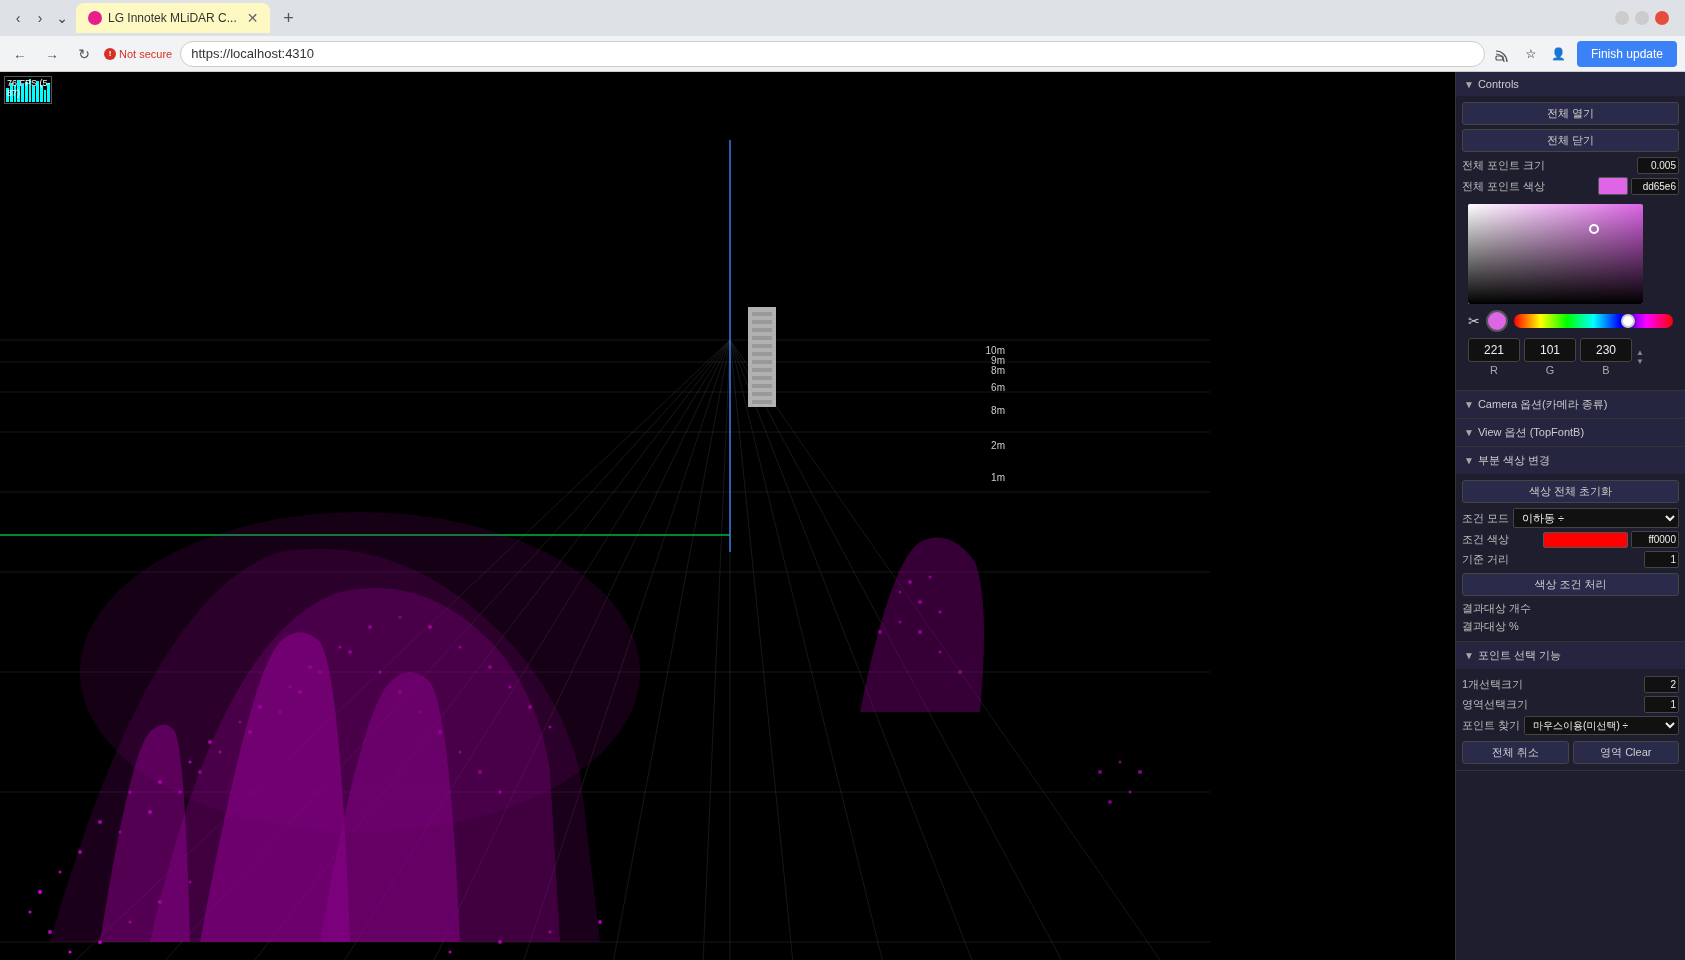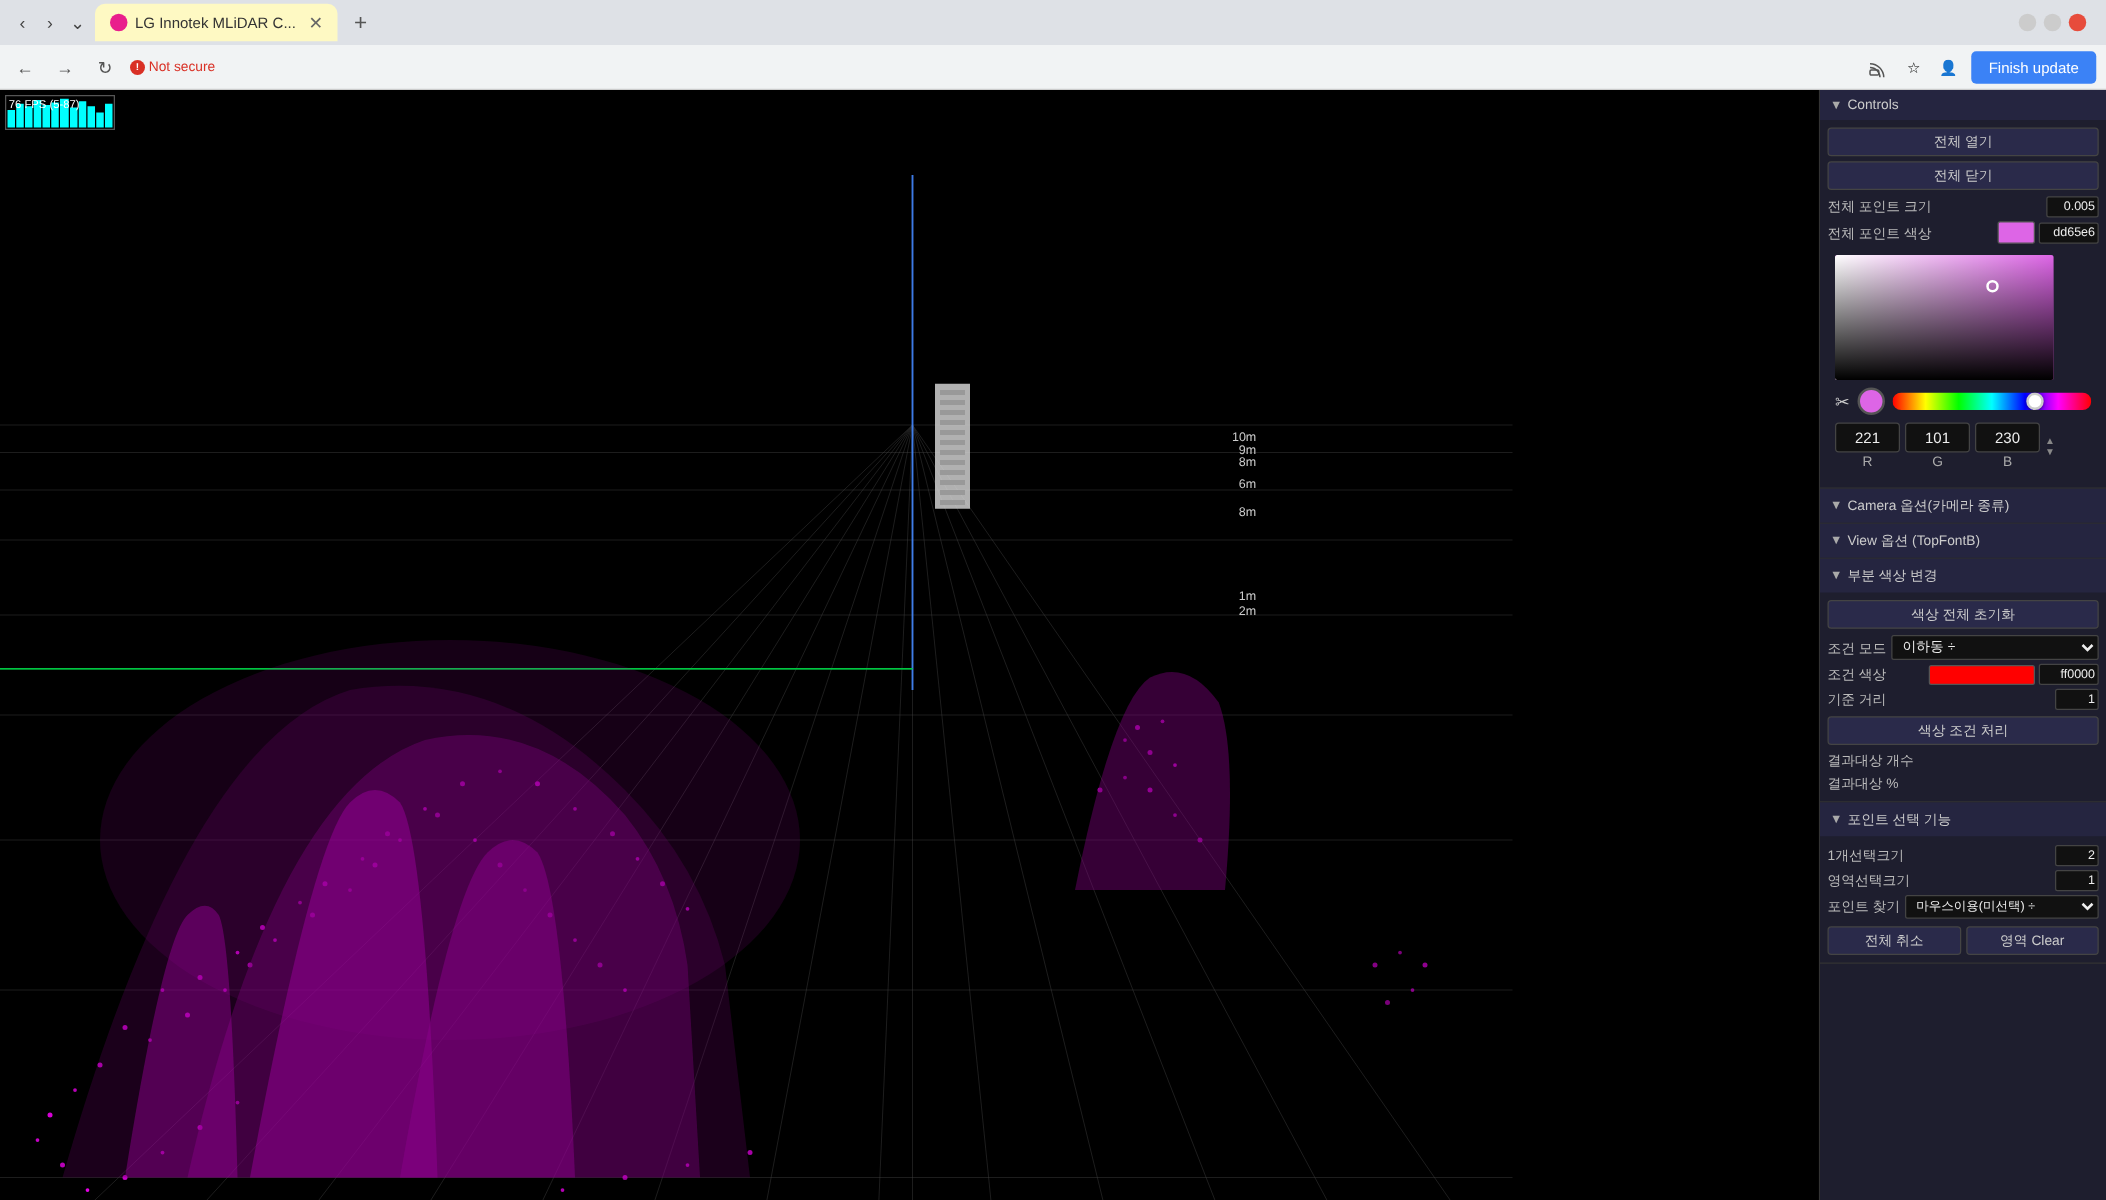--- a/index.html
+++ b/index.html
@@ -24,21 +24,21 @@
     .finish-update-btn { background: #3b82f6; color: white; border: none; border-radius: 4px; padding: 6px 14px; font-size: 12px; cursor: pointer; font-weight: 500; text-align: center; }
 
     
     .main-layout { display: flex; width: 100%; height: calc(100% - 72px); }
 
     
     .viewport { flex: 1; background: #000; position: relative; overflow: hidden; }
 
     
     .fps-counter { position: absolute; top: 4px; left: 4px; z-index: 10; }
-    .fps-graph { width: 88px; height: 28px; background: #000; border: 1px solid #555; position: relative; overflow: hidden; }
+    .fps-graph { width: 48px; height: 28px; background: #000; border: 1px solid #555; position: relative; overflow: hidden; }
     .fps-bars { display: flex; align-items: flex-end; height: 100%; gap: 1px; padding: 1px; }
     .fps-bar { flex: 1; background: #00ffff; }
     .fps-text { font-size: 9px; color: #fff; position: absolute; top: 1px; left: 2px; }
 
     
     .right-panel { width: 230px; background: #1a1a2e; color: #ddd; overflow-y: auto; border-left: 1px solid #333; }
     .right-panel::-webkit-scrollbar { width: 6px; }
     .right-panel::-webkit-scrollbar-track { background: #111; }
     .right-panel::-webkit-scrollbar-thumb { background: #555; border-radius: 3px; }
 
@@ -114,20 +114,23 @@
     </div>
   </div>
 
   <div class="address-bar">
     <div class="nav-btn">←</div>
     <div class="nav-btn">→</div>
     <div class="nav-btn">↻</div>
     <div class="not-secure">
       <span class="not-secure-icon">!</span>
       <span>Not secure</span>
+    </div>
+    <div class="url-bar">
+      <span>https://localhost:4310</span>
     </div>
     <div class="browser-icons">
       <div style="width:20px;height:20px;display:flex;align-items:center;justify-content:center;cursor:pointer;">
         <svg width="16" height="16" viewBox="0 0 16 16" fill="#555">
             <rect x="1" y="10" width="7" height="4" rx="1" fill="none" stroke="#555" stroke-width="1.2"></rect>
             <path d="M1 8a8 8 0 0 1 8 8" stroke="#555" stroke-width="1.2" fill="none"></path>
             <path d="M1 5a11 11 0 0 1 11 11" stroke="#555" stroke-width="1.2" fill="none"></path>
           </svg>
       </div>
       <div style="width:20px;height:20px;display:flex;align-items:center;justify-content:center;cursor:pointer;">☆</div>
@@ -312,21 +315,21 @@
       <rect x="752" y="312" width="20" height="4" fill="#999"></rect>
       <rect x="752" y="320" width="20" height="4" fill="#999"></rect>
       <rect x="752" y="328" width="20" height="4" fill="#999"></rect>
     </svg>
 
     <div style="position:absolute; right:450px; top:273px; color:#ccc; font-size:10px;">10m</div>
     <div style="position:absolute; right:450px; top:283px; color:#ccc; font-size:10px;">9m</div>
     <div style="position:absolute; right:450px; top:293px; color:#ccc; font-size:10px;">8m</div>
     <div style="position:absolute; right:450px; top:310px; color:#ccc; font-size:10px;">6m</div>
     <div style="position:absolute; right:450px; top:333px; color:#ccc; font-size:10px;">8m</div>
-    <div style="position:absolute; right:450px; top:368px; color:#ccc; font-size:10px;margin-top:44px;">2m</div>
+    <div style="position:absolute; right:450px; top:368px; color:#ccc; font-size:10px;">2m</div>
     <div style="position:absolute; right:450px; top:400px; color:#ccc; font-size:10px;text-align:center;">1m</div>
   </div>
 
   <div class="right-panel" style="width:230px;background:#1e1e2e;color:#ccc;overflow-y:auto;font-size:11px;">
 
     <div class="panel-section">
       <div class="panel-section-header">
         <span class="section-arrow">▼</span>
         <span>Controls</span>
       </div>

